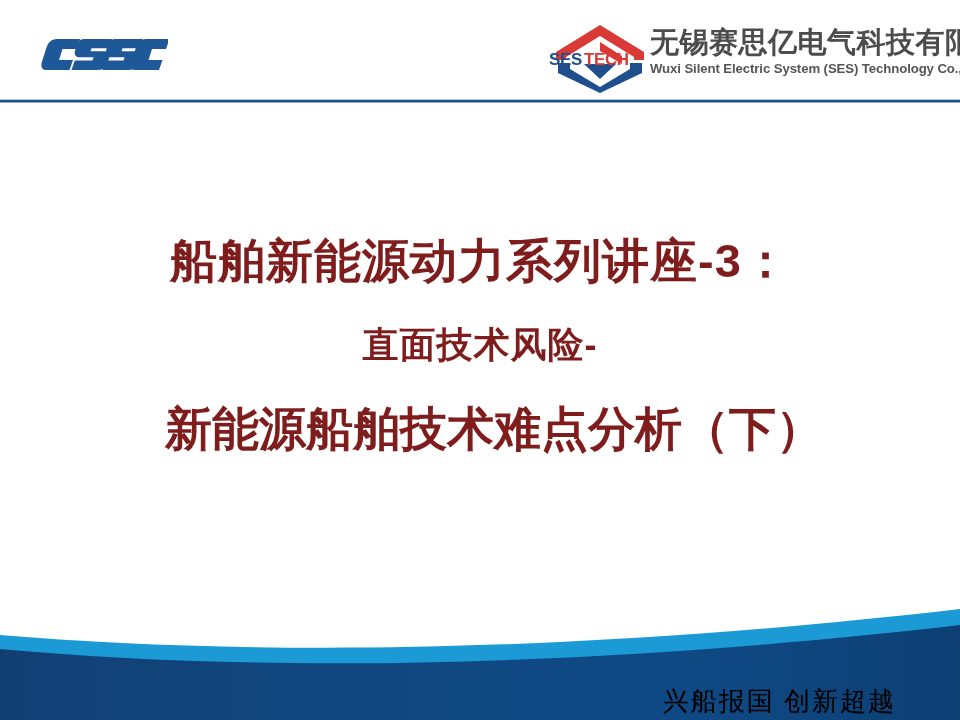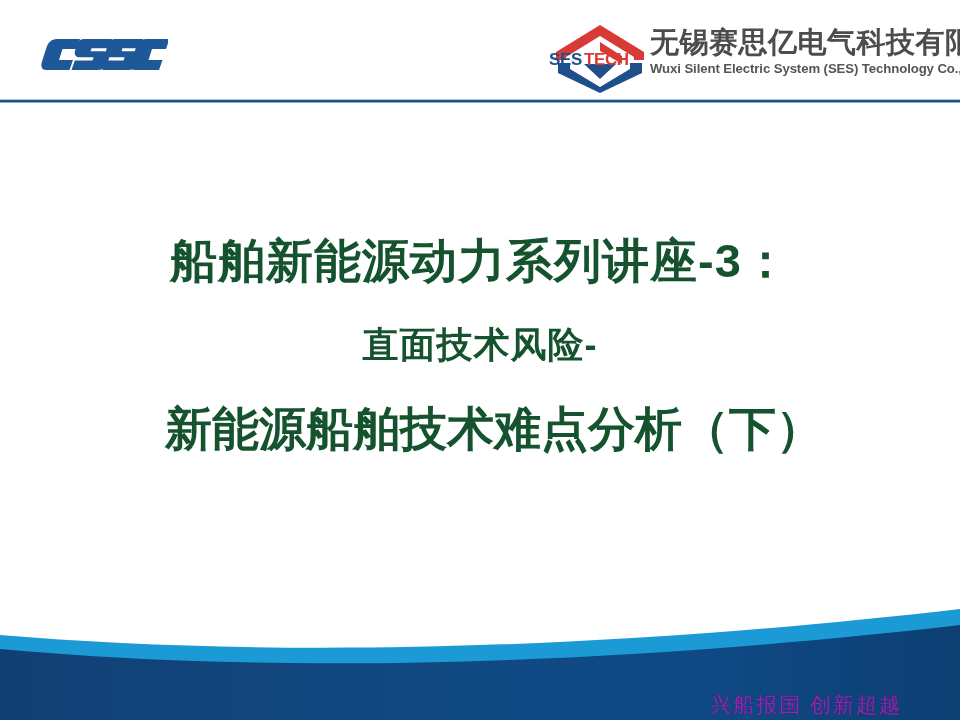--- a/index.html
+++ b/index.html
@@ -91,21 +91,21 @@
 
   
   #title-block {
     position: absolute;
     left: 0;
     top: 208px;
     width: 960px;
     text-align: center;
   }
   .title-line {
-    color: #14532d;
+    color: #7f1d1d;
     font-weight: bold;
     font-family: "Liberation Sans", "DejaVu Sans", sans-serif;
     white-space: nowrap;
   }
   #title-line-1 {
     font-size: 47px;
     line-height: 84px;
     letter-spacing: 1px;
   }
   #title-line-2 {
@@ -125,24 +125,24 @@
     position: absolute;
     left: 0;
     bottom: 0;
     width: 960px;
     height: 160px;
   }
   #wave svg { display: block; }
 
   #footer-slogan {
     position: absolute;
-    right: 58px;
+    right: 64px;
     bottom: 12px;
-    color: #a21caf;
-    font-size: 21px;
+    color: #000000;
+    font-size: 26px;
     font-weight: normal;
     letter-spacing: 2px;
     white-space: nowrap;
     text-shadow: 0 0 1px rgba(0,0,0,0.25);
   }
 </style>
 </head>
 <body>
 
 <div id="slide">

